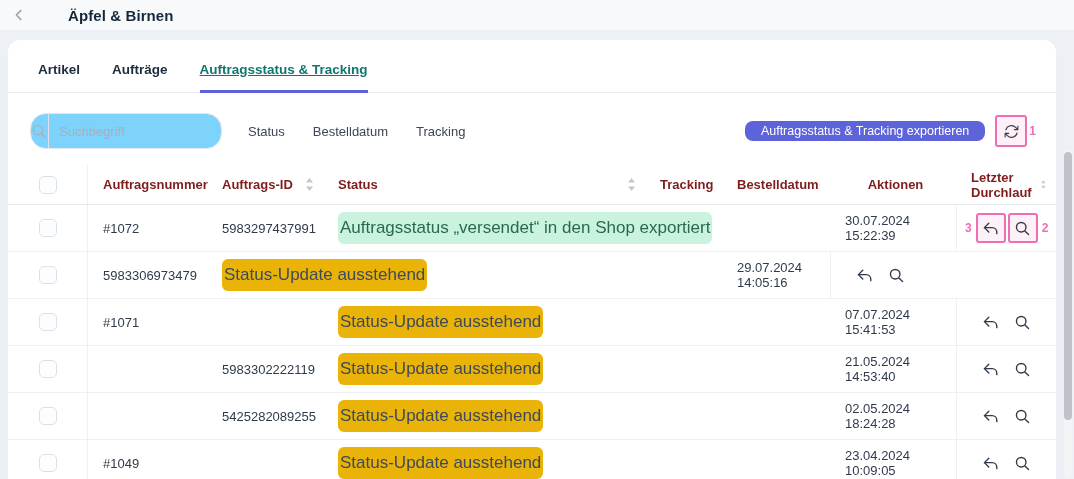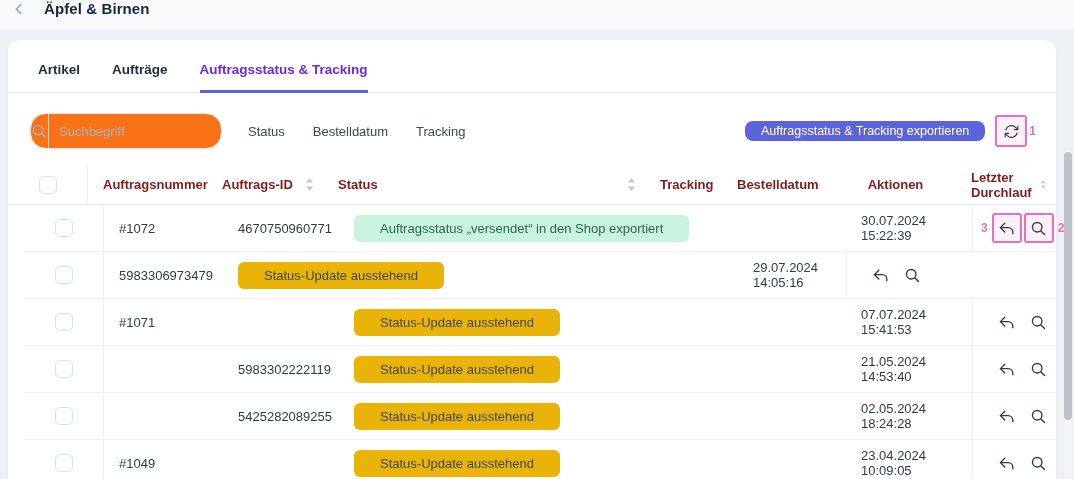--- a/index.html
+++ b/index.html
@@ -1,57 +1,57 @@
 <!DOCTYPE html>
 <html><head>
 <meta charset="utf-8">
 <style>
   * { margin:0; padding:0; box-sizing:border-box; }
   html,body { width:1074px; height:479px; overflow:hidden; }
   body { font-family:"Liberation Sans","DejaVu Sans",sans-serif; background:#edf0f5; color:#2c3a4b; position:relative; }
 
   
-  .topbar { height:30px; display:flex; align-items:flex-start; padding:0 10px; background:#f7f9fb; }
+  .topbar { height:30px; display:flex; align-items:center; padding:0 10px; background:#f7f9fb;gap:24px; }
   .back-chevron { width:18px; height:18px; display:flex; align-items:center; justify-content:center; cursor:pointer; }
   .page-title { font-size:15px; font-weight:800; color:#16283c; margin-left:16px; letter-spacing:.1px; }
 
   
   .card { position:absolute; left:8px; top:40px; width:1048px; height:460px; background:#ffffff; border-radius:12px 12px 0 0; box-shadow:0 1px 2px rgba(20,30,50,.04); }
 
   
   .tabs { display:flex; gap:32px; padding:22px 30px 0 30px; border-bottom:1px solid #e9ecf1; }
   .tab { font-size:13.5px; font-weight:700; color:#1d2c3e; padding-bottom:13px; cursor:pointer; border-bottom:3px solid transparent; margin-bottom:-1px; }
-  .tab.active { color:#6d28d9; border-bottom-color:#5c63d6; }
+  .tab.active { color:#0f766e; border-bottom-color:#5c63d6;text-decoration:underline; }
 
   
   .toolbar { display:flex; align-items:center; padding:20px 18px 16px 22px; }
-  .searchbox { display:flex; align-items:center; width:192px; height:36px; background:#f97316; border:1px solid #e4e8ee; border-radius:16px; overflow:hidden; }
+  .searchbox { display:flex; align-items:center; width:192px; height:36px; background:#7dd3fc; border:1px solid #e4e8ee; border-radius:16px; overflow:hidden; }
   .searchbox .icon-zone { width:47px; display:flex; align-items:center; justify-content:center; border-right:1px solid #dfe3e9; align-self:stretch; }
   .searchbox input { flex:1; border:none; outline:none; background:transparent; font-size:13px; padding:0 10px; color:#33404f; font-family:inherit; }
   .searchbox input::placeholder { color:#a7b0bc; }
   .filters { display:flex; gap:28px; margin-left:26px; }
   .filter-label { font-size:13px; font-weight:400; color:#3c4858; cursor:pointer; }
   .toolbar-right { margin-left:auto; display:flex; align-items:center; }
   .export-btn { background:#5d63d8; color:#ffffff; font-size:12.5px; font-weight:400; border:none; border-radius:8px; padding:3px 16px; cursor:pointer; font-family:inherit; }
   .refresh-wrap { margin-left:10px; display:flex; align-items:center; }
 
   
   .anno-box { border:2px solid #ee6eb4; background:rgba(238,110,180,.10); border-radius:3px; }
   .num-label { color:#ee6eb4; font-weight:700; font-size:12px; padding:0 2px; }
 
   
   .grid { display:grid; grid-template-columns:80px 119px 116px 322px 77px 108px 126px 1fr; align-items:stretch; }
   .thead { height:40px; border-bottom:1px solid #e7eaee; }
   .th { display:flex; align-items:center; padding:0 10px 0 15px; font-size:13px; font-weight:700; color:#7f1d1d; }
   .th.sortable { justify-content:space-between; }
   .cell-cb { display:flex; align-items:center; justify-content:center; border-right:1px solid #eef1f4; }
   .checkbox { width:18px; height:18px; border:1.5px solid #dce1e8; border-radius:5px; background:#fcfdfe; cursor:pointer; }
-  .row { height:47px; border-bottom:1px solid #eef1f4;margin-left:16px; }
+  .row { height:47px; border-bottom:1px solid #eef1f4; }
   .td { display:flex; align-items:center; padding-left:15px; font-size:13px; color:#2f3b4c; }
-  .badge { font-size:13px; padding:6px 26px; border-radius:6px; white-space:nowrap; }
+  .badge { font-size:17px; padding:6px 2px; border-radius:6px; white-space:nowrap; }
   .badge.success { background:#c9f3de; color:#2a6850; }
   .badge.pending { background:#eab308; color:#3e4a5a; }
   .td-actions { border-left:1px solid #eef1f4; display:flex; align-items:center; padding-left:6px; gap:2px; }
   .icon-btn { display:flex; align-items:center; justify-content:center; width:30px; height:30px; border:2px solid transparent; border-radius:3px; cursor:pointer; }
   .icon-btn.annotated { border-color:#ee6eb4; background:rgba(238,110,180,.10); }
   .num-slot { min-width:10px; text-align:center; }
 
   
   .scrollbar { position:absolute; right:2px; top:150px; width:8px; height:329px; background:#f3f4f6; border-radius:4px; }
   .scrollbar .thumb { position:absolute; left:0; top:2px; width:8px; height:268px; background:#bfc3c9; border-radius:4px; }
@@ -154,21 +154,21 @@
         </svg>
       </div>
   </div>
 
   <div id="rows">
       <div class="grid row">
     <div class="cell-cb">
           <span class="checkbox"></span>
         </div>
     <div class="td">#1072</div>
-    <div class="td">4670750960771</div>
+    <div class="td">5983297437991</div>
     <div class="td">
           <span class="badge success">Auftragsstatus „versendet“ in den Shop exportiert</span>
         </div>
     <div class="td"></div>
     <div class="td"></div>
     <div class="td">30.07.2024 15:22:39</div>
     <div class="td-actions">
       <span class="num-label num-slot">3</span>
       <span class="icon-btn annotated">
         <svg width="19" height="19" viewBox="0 0 22 22" fill="none">

